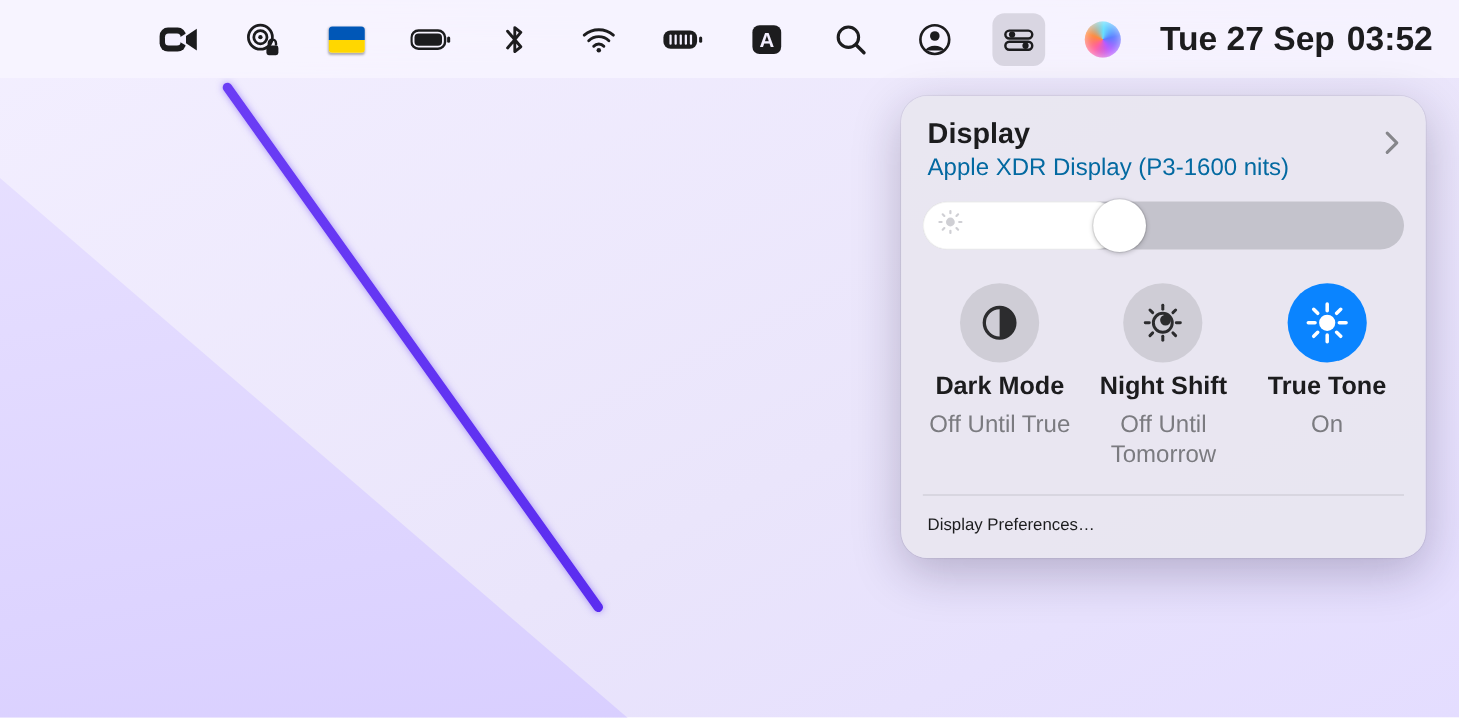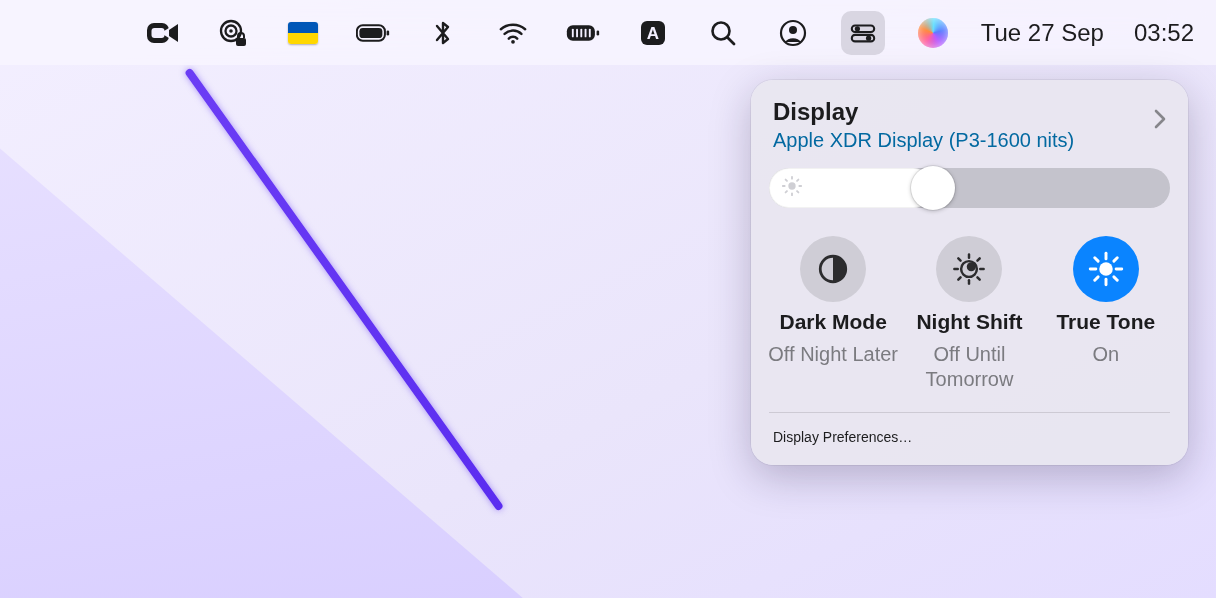--- a/index.html
+++ b/index.html
@@ -47,22 +47,22 @@
     .menubar .menuitem {
       display: flex;
       align-items: center;
       justify-content: center;
       width: 44px; height: 44px;
       border-radius: 10px;
       color: #1c1c1e;
     }
     .menubar .menuitem.active { background: #d9d6e2; }
     .menubar .timestamp {
-      font-size: 24px; font-weight: 400; color: #1c1c1e;
-      display: flex; gap: 30px;
+      font-size: 28px; font-weight: 700; color: #1c1c1e;
+      display: flex; gap: 10px;
     }
     svg.icon { width: 28px; height: 28px; display: block; }
     svg.icon.big { width: 34px; height: 26px; }
 
     
     .panel {
       position: absolute;
       right: 28px; top: 80px;
       width: 437px;
       background: rgba(232, 230, 240, 0.92);
@@ -300,21 +300,21 @@
 
     <div class="toggles">
       <div class="toggle" id="toggle-darkmode">
         <div class="circle">
           <svg width="34" height="34" viewBox="0 0 32 32">
               <circle cx="16" cy="16" r="12" fill="none" stroke="currentColor" stroke-width="2.6"></circle>
               <path d="M16 4 A12 12 0 0 1 16 28 Z" fill="currentColor"></path>
             </svg>
         </div>
         <div class="label">Dark Mode</div>
-        <div class="status">Off Night Later</div>
+        <div class="status">Off Until True</div>
       </div>
 
       <div class="toggle" id="toggle-nightshift">
         <div class="circle">
           <svg width="36" height="36" viewBox="0 0 32 32">
               <circle cx="16" cy="16" r="7" fill="none" stroke="currentColor" stroke-width="2.2"></circle>
               <circle cx="18" cy="14" r="4" fill="currentColor"></circle>
               <g stroke="currentColor" stroke-width="2.2" stroke-linecap="round">
                 <line x1="16" y1="3" x2="16" y2="6"></line>
                 <line x1="16" y1="26" x2="16" y2="29"></line>

